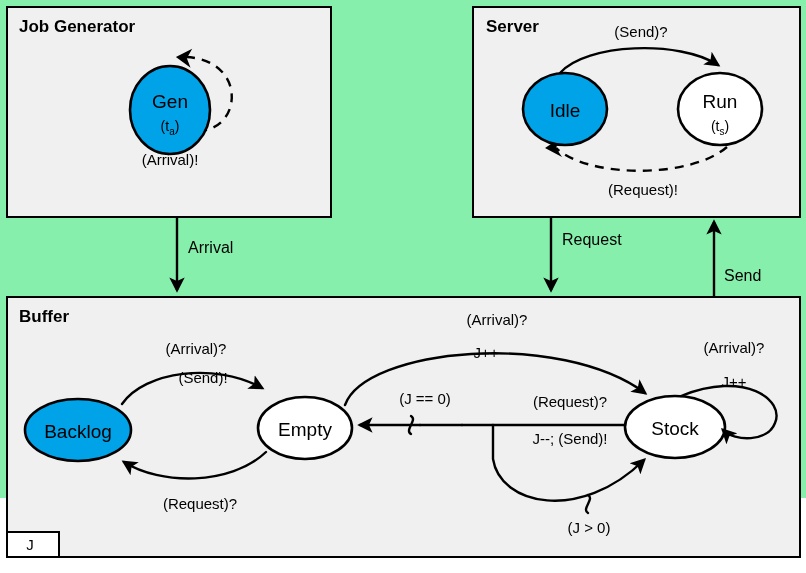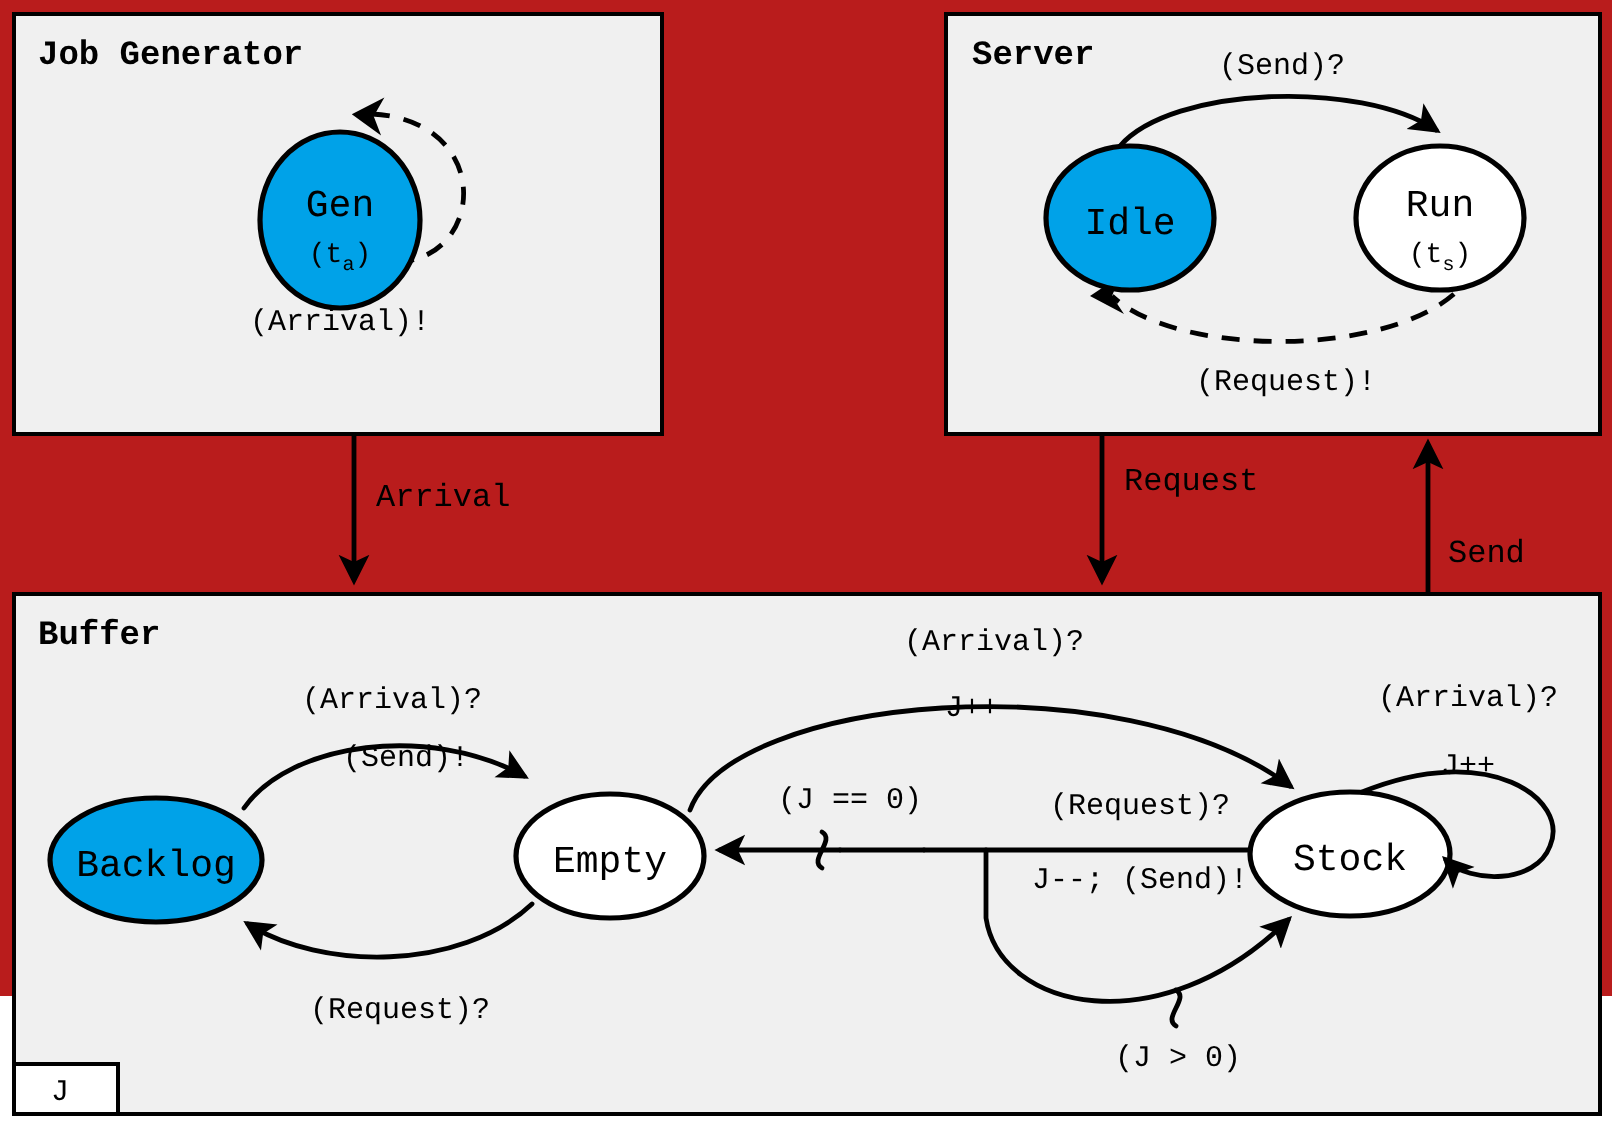--- a/index.html
+++ b/index.html
@@ -1,17 +1,17 @@
 <!DOCTYPE html>
 <html><head>
 <meta charset="utf-8">
 <style>
   html,body{margin:0;padding:0;background:#ffffff;}
   body{width:806px;height:573px;font-family:"Liberation Sans",sans-serif;overflow:hidden;}
-  #stage{position:relative;width:806px;height:498px;background:#b91c1c;font-family:Liberation Mono, monospace;}
+  #stage{position:relative;width:806px;height:498px;background:#86efac;}
   svg#diagram{position:absolute;left:0;top:0;width:806px;height:573px;}
   .panel-title{font-weight:bold;font-size:17px;fill:#000;}
   .state-label{font-size:19px;fill:#000;text-anchor:middle;}
   .state-sub{font-size:14px;fill:#000;text-anchor:middle;}
   .state-sub tspan.sub{font-size:10px;}
   .edge-label{font-size:15px;fill:#000;text-anchor:middle;}
   .port-label{font-size:16px;fill:#000;}
   .var-label{font-size:15px;fill:#000;text-anchor:middle;}
   .panel-rect{fill:#f0f0f0;stroke:#000;stroke-width:2;}
   .node{stroke:#000;stroke-width:2.6;}

